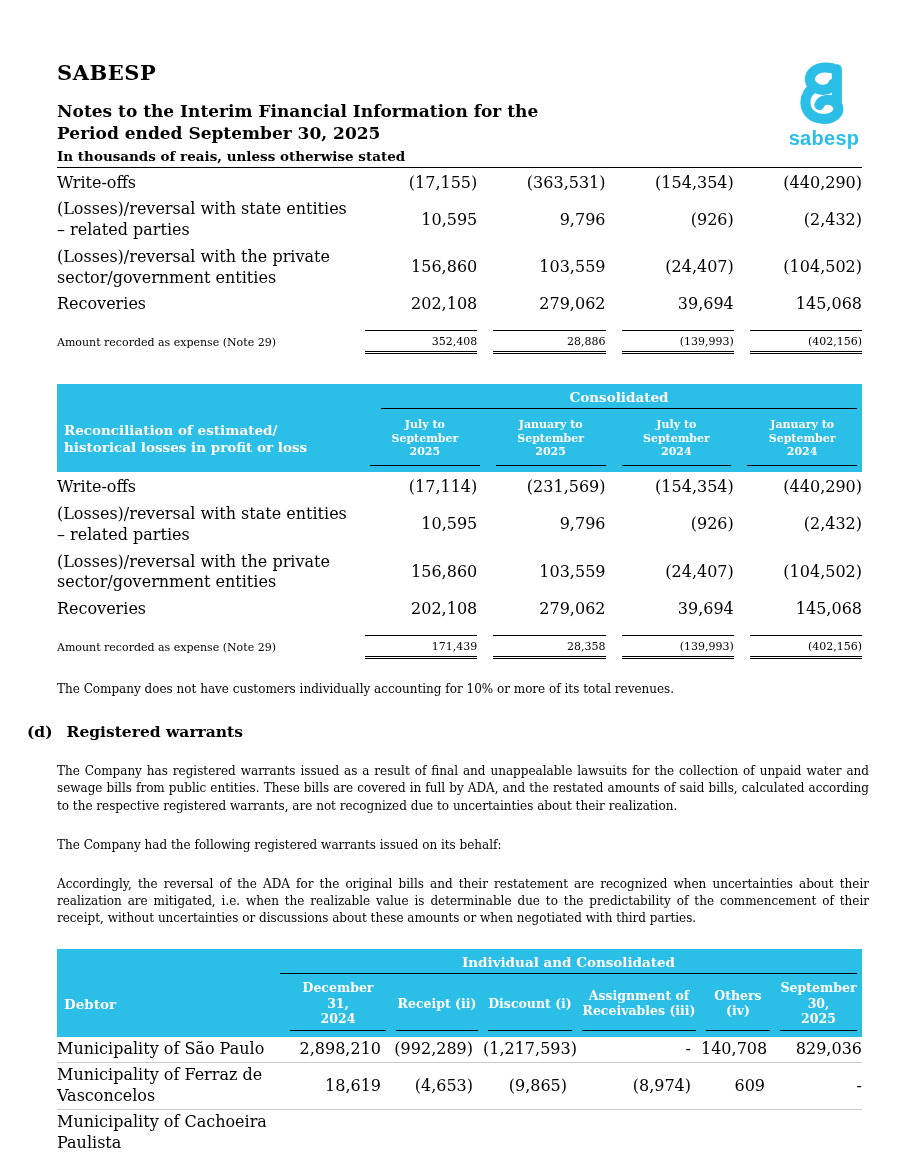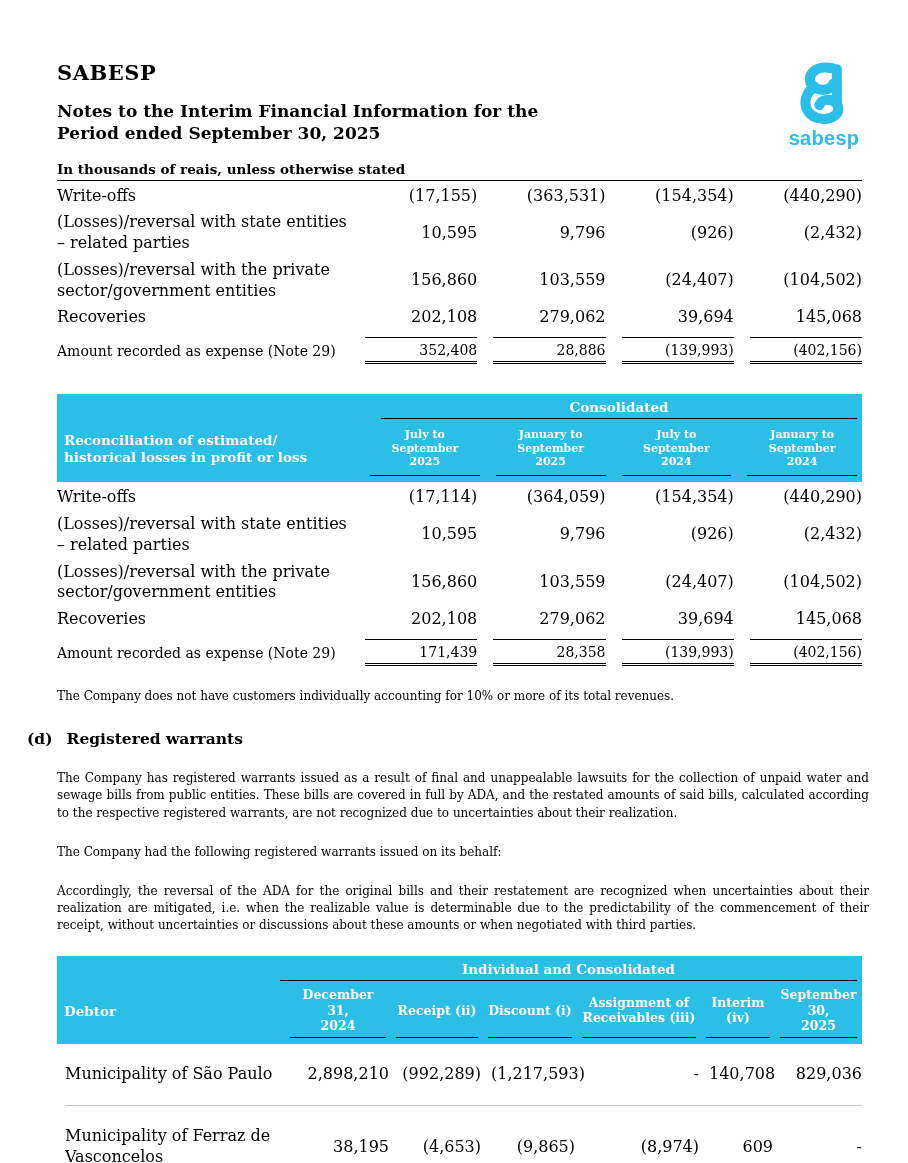--- a/index.html
+++ b/index.html
@@ -10,21 +10,21 @@
     font-family:"DejaVu Serif","Liberation Serif",serif; color:#000;
   }
   .page { position:absolute; inset:0; }
   .content { margin-left:57px; width:814px; }
 
   
   .company { padding-top:60px; font-size:21px; font-weight:bold; letter-spacing:.5px; }
   .logo { position:absolute; top:60px; right:42px; width:84px; display:flex; flex-direction:column; align-items:center; color:var(--cyan); }
   .logo-text { font-family:"Liberation Sans",sans-serif; font-weight:bold; font-size:20px; color:var(--cyan); margin-top:1px; letter-spacing:.3px; }
   .doc-title { margin-top:16px; font-weight:bold; font-size:17px; line-height:1.28; }
-  .doc-subtitle { font-weight:bold; font-size:13.5px; margin-top:16px; }
+  .doc-subtitle { font-weight:bold; font-size:13.5px; margin-top:3px; }
 
   
   .ftable { width:805px; }
   .frow { display:grid; align-items:center; }
   .g12  { grid-template-columns:292px repeat(4,1fr); column-gap:16px; }
   .g12g { grid-template-columns:292px 1fr; column-gap:16px;gap:27px; }
   .g3   { grid-template-columns:218px 96px 82px 84px 114px 64px 1fr; column-gap:10px; }
   .g3g  { grid-template-columns:218px 1fr; }
 
   .topline { border-top:1.5px solid #000; padding-top:2px; margin-top:3px; }
@@ -34,28 +34,28 @@
   .group { text-align:center; font-size:13.5px; border-bottom:1px solid #000; padding:2px 0 3px; }
   .ghost { min-height:1px; }
   .hrow { min-height:54px; align-items:stretch; }
   .hrow > div { display:flex; flex-direction:column; justify-content:center; }
   .colh { text-align:center; font-size:11px; line-height:1.22; white-space:pre-line; border-bottom:1px solid #000; padding:2px 0 3px; }
   .corner { font-size:13.5px; line-height:1.25; white-space:pre-line; padding-left:2px; }
   .t3 .colh { font-size:12.5px; }
 
   .brow { padding:3px 0; font-size:16px; line-height:1.3; }
   .num { text-align:right; }
-  .trow { margin-top:6px; font-size:14px; align-items:stretch; }
+  .trow { margin-top:12px; font-size:11px; align-items:stretch; }
   .trow .lbl { align-self:center; }
   .tnum { border-top:1px solid #000; border-bottom:3px double #000; padding:4px 0 3px; display:flex; align-items:center; justify-content:flex-end; }
 
   .t2 { margin-top:30px; }
   .t3 { margin-top:22px; }
   .t2 .tbody { padding-top:2px; }
-  .t3 .tbody .brow { border-bottom:1px solid #c8c8c8; padding:20px 0;margin-left:8px; }
+  .t3 .tbody .brow { border-bottom:1px solid #c8c8c8; padding:2px 0; }
   .t3 .tbody .brow:last-child { border-bottom:none; }
 
   .para { width:812px; margin-top:22px; font-size:12px; line-height:1.43; }
   .just { text-align:justify; }
   .section-heading { margin:24px 0 0 -30px; display:flex; gap:14px; font-weight:bold; font-size:15.5px; }
 </style>
 </head>
 <body>
 
 <div class="page">
@@ -140,21 +140,21 @@
 2024</div>
             <div class="colh">January to
 September
 2024</div>
           </div>
         </div>
         <div class="tbody">
           <div class="frow g12 brow">
             <div class="lbl">Write-offs</div>
             <div class="num">(17,114)</div>
-            <div class="num">(364,059)</div>
+            <div class="num">(231,569)</div>
             <div class="num">(154,354)</div>
             <div class="num">(440,290)</div>
           </div>
           <div class="frow g12 brow">
             <div class="lbl">(Losses)/reversal with state entities – related parties</div>
             <div class="num">10,595</div>
             <div class="num">9,796</div>
             <div class="num">(926)</div>
             <div class="num">(2,432)</div>
           </div>
@@ -200,38 +200,38 @@
             <div class="group">Individual and Consolidated</div>
           </div>
           <div class="frow g3 hrow">
             <div class="corner">Debtor</div>
             <div class="colh">December 31,
 2024</div>
             <div class="colh">Receipt (ii)</div>
             <div class="colh">Discount (i)</div>
             <div class="colh">Assignment of
 Receivables (iii)</div>
-            <div class="colh">Interim (iv)</div>
+            <div class="colh">Others (iv)</div>
             <div class="colh">September 30,
 2025</div>
           </div>
         </div>
         <div class="tbody">
           <div class="frow g3 brow">
             <div class="lbl">Municipality of São Paulo</div>
             <div class="num">2,898,210</div>
             <div class="num">(992,289)</div>
             <div class="num">(1,217,593)</div>
             <div class="num">-</div>
             <div class="num">140,708</div>
             <div class="num">829,036</div>
           </div>
           <div class="frow g3 brow">
             <div class="lbl">Municipality of Ferraz de Vasconcelos</div>
-            <div class="num">38,195</div>
+            <div class="num">18,619</div>
             <div class="num">(4,653)</div>
             <div class="num">(9,865)</div>
             <div class="num">(8,974)</div>
             <div class="num">609</div>
             <div class="num">-</div>
           </div>
           <div class="frow g3 brow">
             <div class="lbl">Municipality of Cachoeira Paulista</div>
           </div>
         </div>

